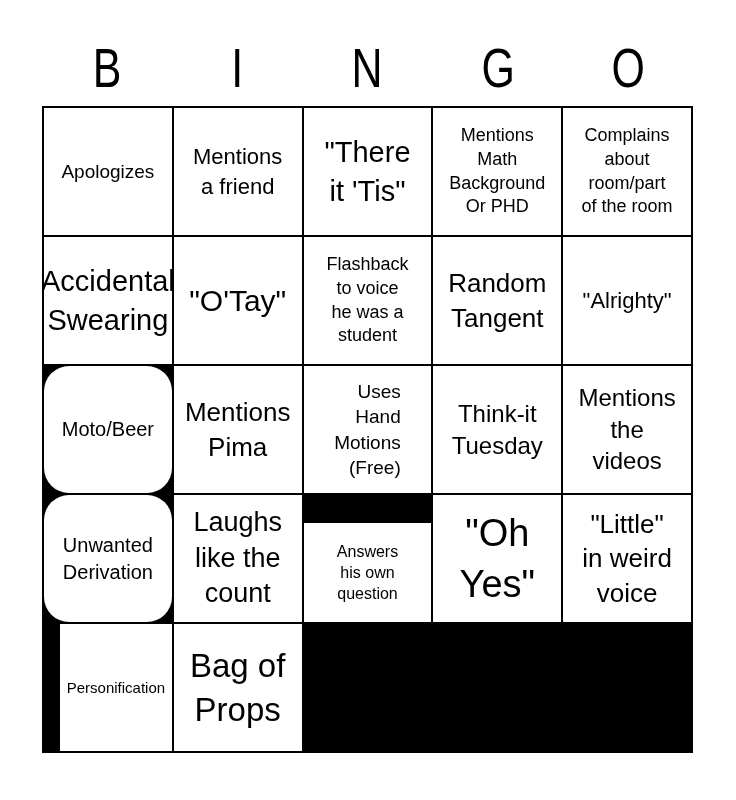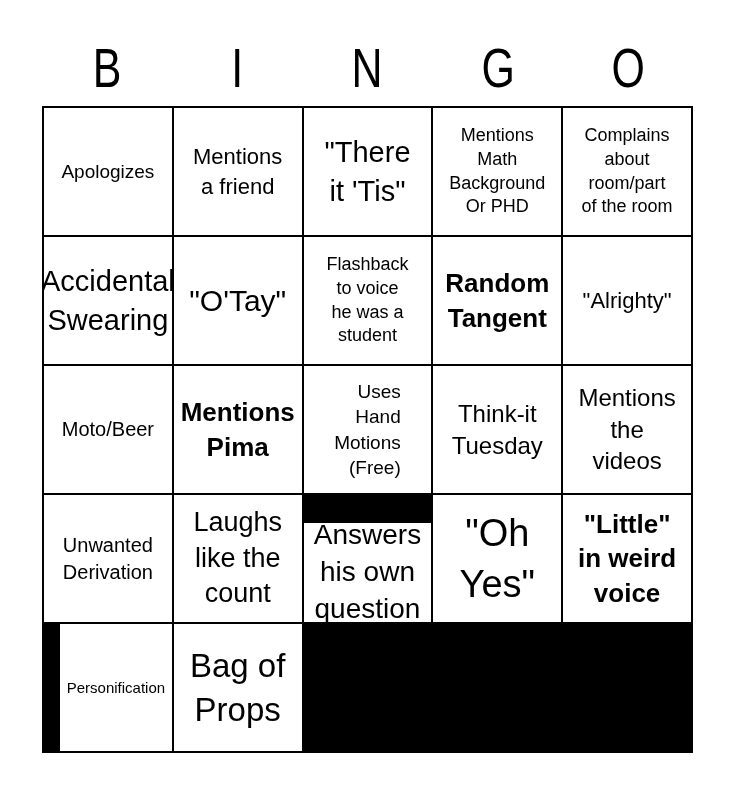--- a/index.html
+++ b/index.html
@@ -62,26 +62,26 @@
     white-space: pre-line;
     line-height: 1.32;
     padding: 2px 3px;
     box-sizing: border-box;
     overflow: hidden;
     cursor: pointer;
   }
   .fs15 { font-size: 15px; margin-left: 16px; }
   .fs18 { font-size: 18px; }
   .fs19 { font-size: 19px; text-align: right; }
-  .fs20 { font-size: 20px; }
+  .fs20 { font-size: 20px; border-radius: 25px; }
   .fs21 { font-size: 29px; }
   .fs22 { font-size: 22px; }
   .fs24 { font-size: 24px; }
-  .fs25 { font-size: 28px; margin-top: 28px; }
-  .fs26 { font-size: 26px; font-weight: bold; }
+  .fs25 { font-size: 16px; margin-top: 28px; }
+  .fs26 { font-size: 26px; }
   .fs27 { font-size: 27px; }
   .fs29 { font-size: 29px; }
   .fs30 { font-size: 30px; }
   .fs33 { font-size: 33px; }
   .fs38 { font-size: 38px; }
 </style>
 </head>
 <body>
 
 <div class="page">

